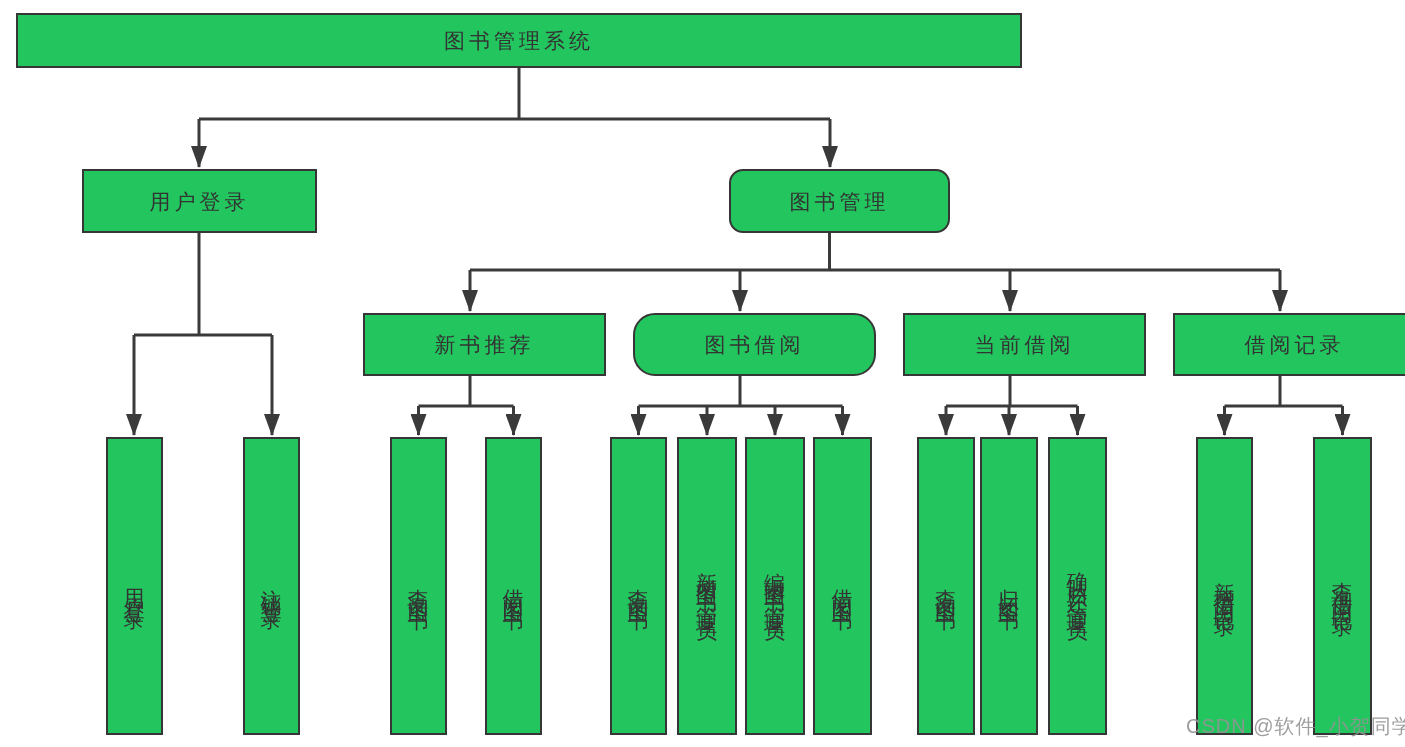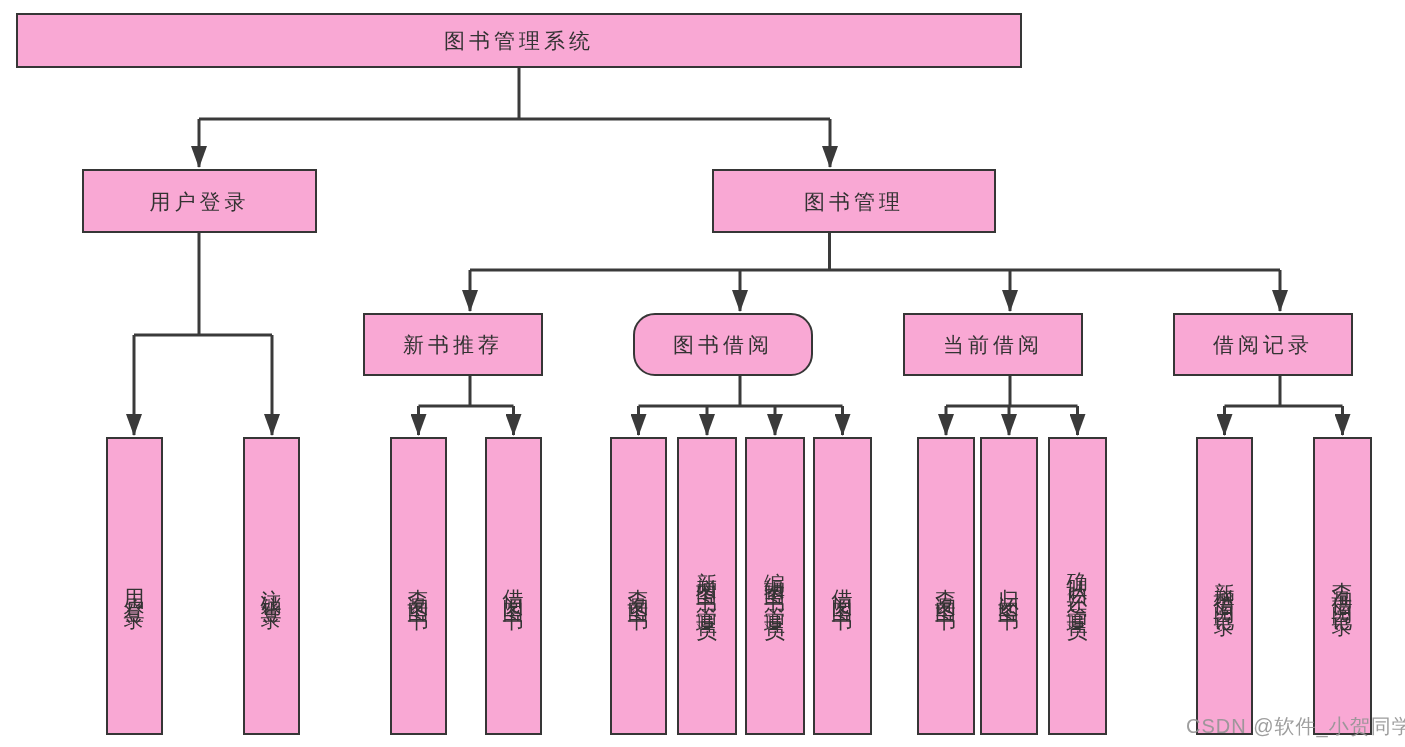--- a/index.html
+++ b/index.html
@@ -16,39 +16,39 @@
     overflow: hidden;
   }
   #wires {
     position: absolute;
     left: 0; top: 0;
     width: 1405px; height: 747px;
   }
   .node {
     position: absolute;
     box-sizing: border-box;
-    background: #f9a8d4;
+    background: #22c55e;
     border: 2.5px solid #363636;
     color: #333333;
     display: flex;
     align-items: center;
     justify-content: center;
     text-align: center;
     font-size: 21px;
     letter-spacing: 4px;
     line-height: 1;
     z-index: 2;
   }
   
   .root  { left: 16px;  top: 13px;  width: 1006px; height: 55px; }
   
   .lvl2a { left: 82px;  top: 169px; width: 235px; height: 64px; }
-  .lvl2b { left: 712px; top: 169px; width: 284px; height: 64px; }
+  .lvl2b { left: 729px; top: 169px; width: 221px; height: 64px; border-radius: 14px; }
   
-  .lvl3  { top: 313px; width: 180px; height: 63px; }
+  .lvl3  { top: 313px; width: 243px; height: 63px; }
   .l3-0  { left: 363px; }
   .l3-1  { left: 633px; border-radius: 22px; }
   .l3-2  { left: 903px; }
   .l3-3  { left: 1173px; }
   
   .leaf  { top: 437px; height: 298px; width: 57px; }
   .leaf span {
     writing-mode: vertical-rl;
     letter-spacing: 7px;
     font-size: 21px;

